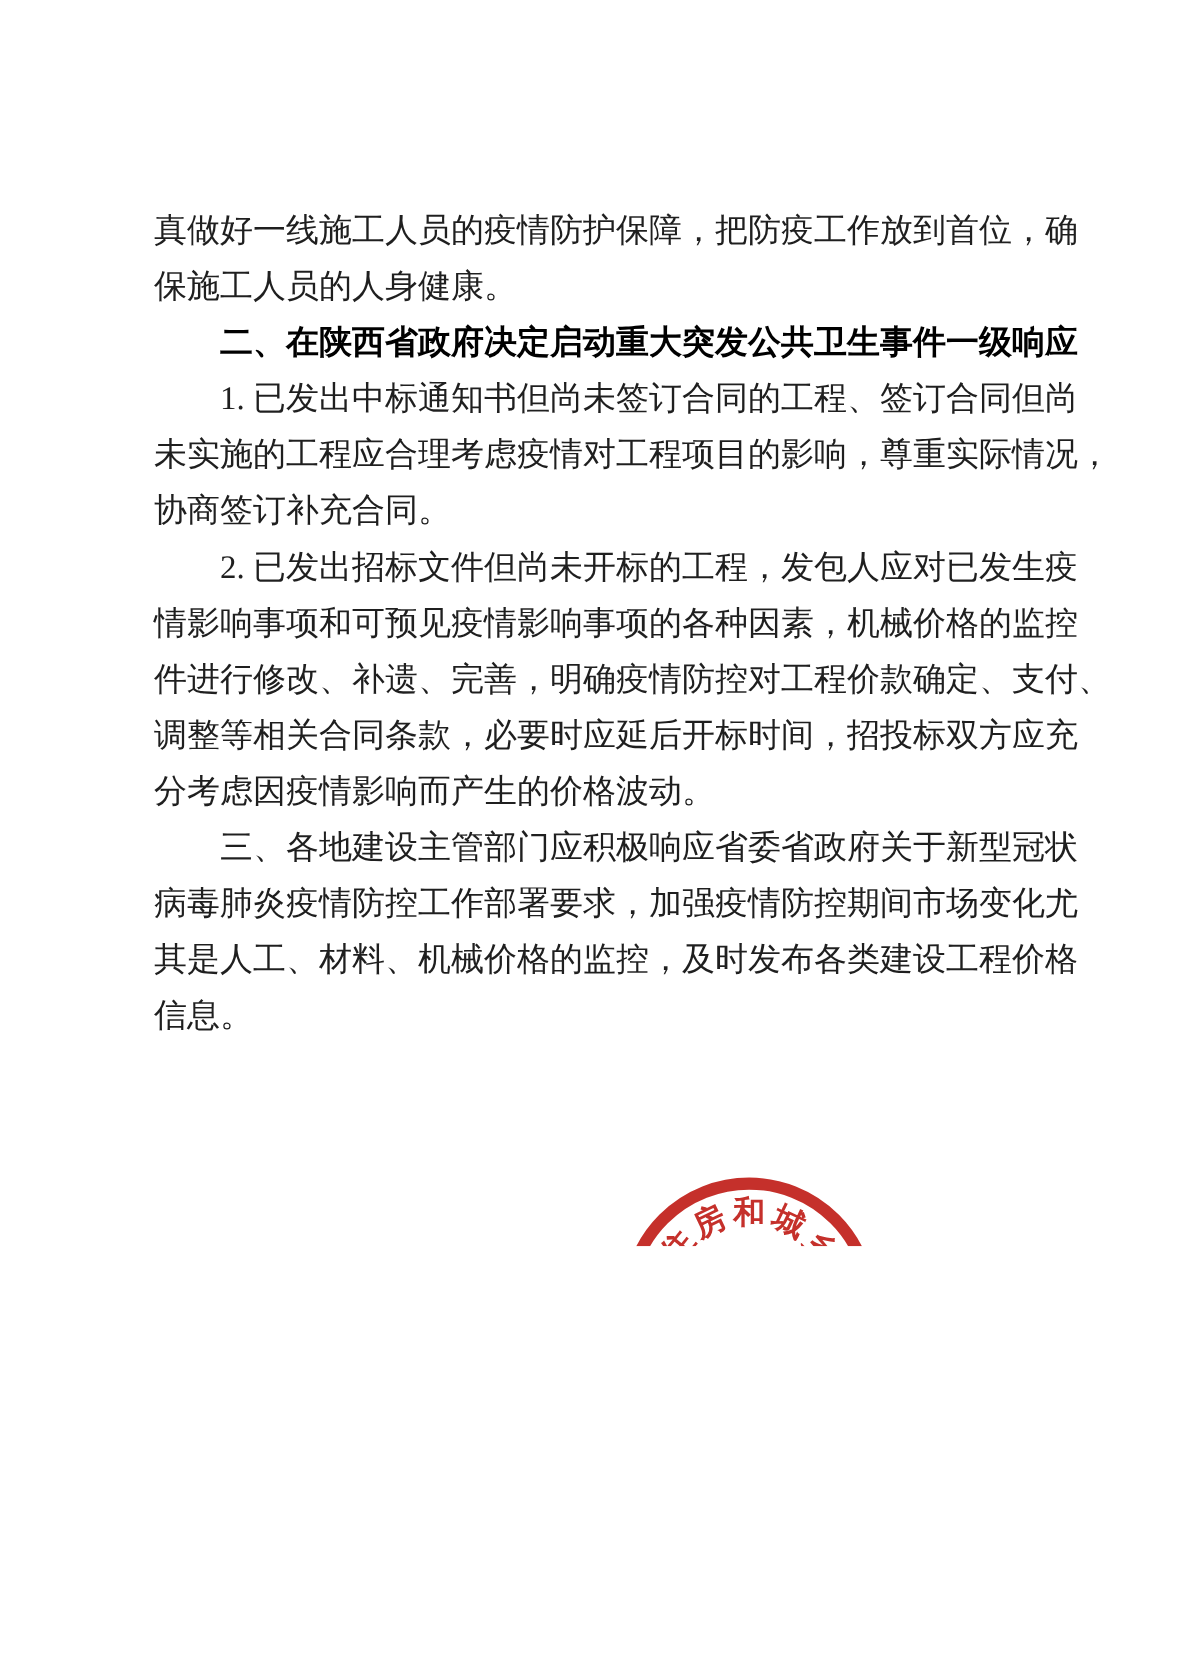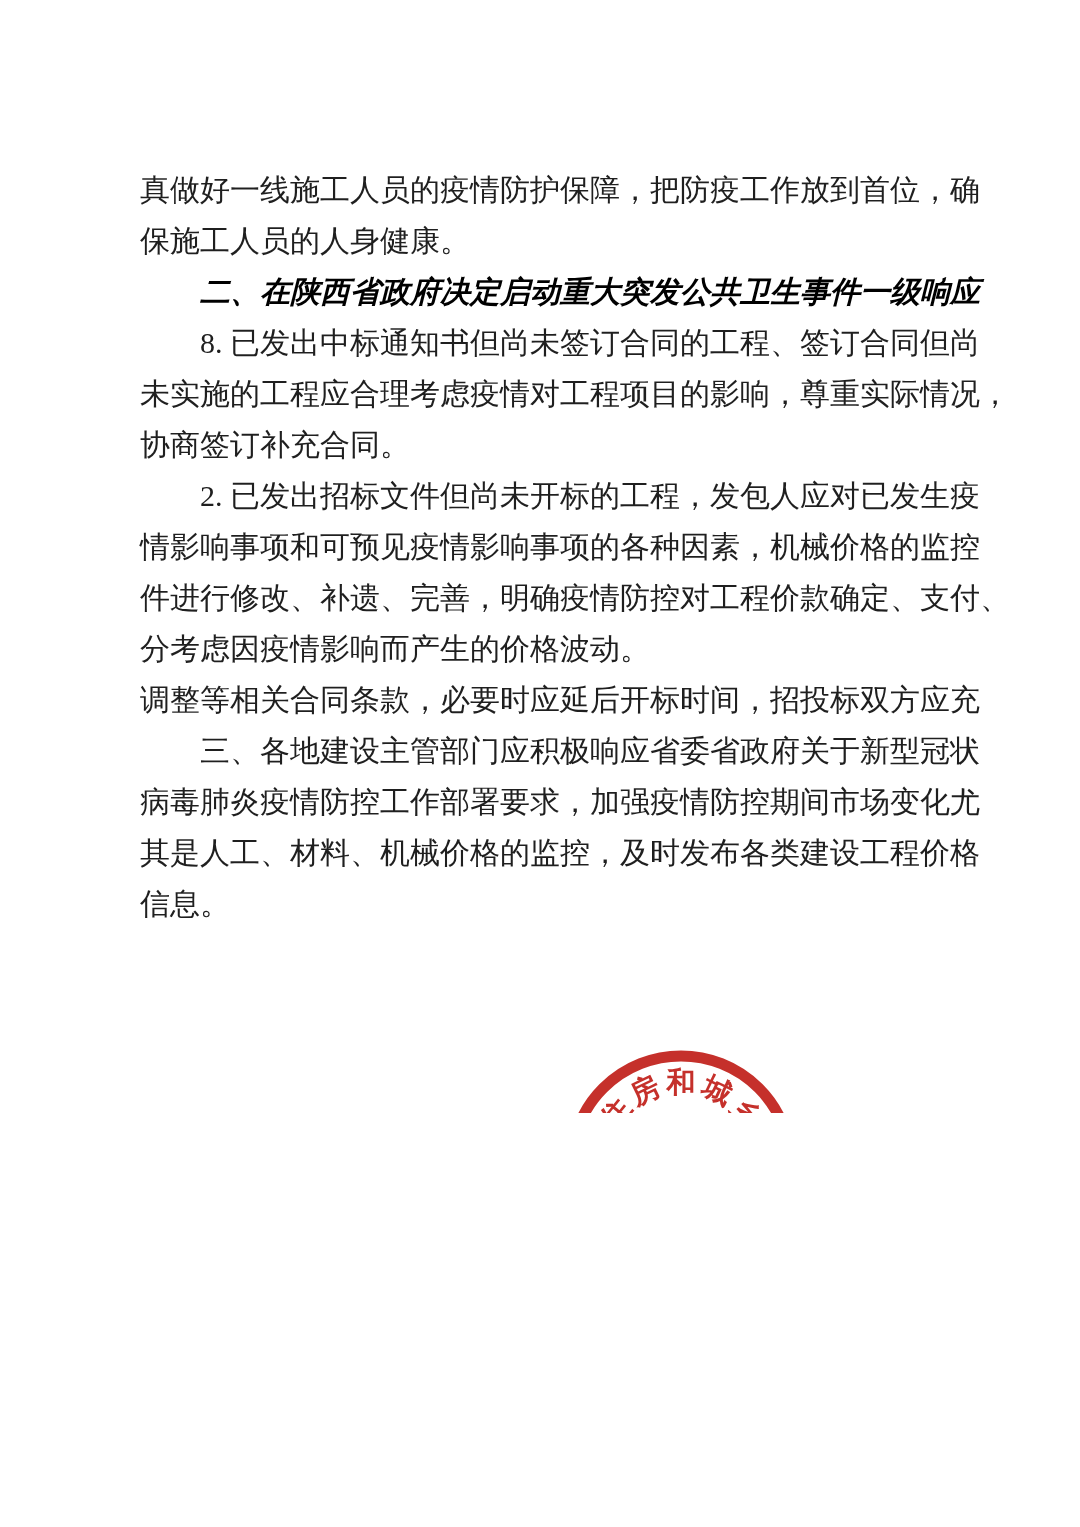--- a/index.html
+++ b/index.html
@@ -2,20 +2,21 @@
 <html><head>
 <meta charset="utf-8">
 <style>
   html,body{margin:0;padding:0;background:#ffffff;}
   .page{
     position:relative;
     width:1080px;height:1113px;
     background:#ffffff;
     overflow:hidden;
     font-family:"Liberation Serif","DejaVu Serif",serif;
+    margin-top:20px;
   }
   .content{
     position:absolute;
     left:140px;top:164px;width:820px;
     font-size:30px;line-height:51px;
     color:#1f1f1f;
   }
   .para{margin:0;}
   .line{
     width:100%;
@@ -25,21 +26,20 @@
   }
   .line.last{
     text-align:center;
     text-align-last:left;
   }
   .line.indent{text-indent:60px;}
   .para.heading .line{
     font-family:"Liberation Sans","DejaVu Sans",sans-serif;
     font-weight:700;
     color:#000000;
-    font-style:italic;
   }
   .stamp{
     position:absolute;
     left:561px;top:1046px;
     width:240px;height:240px;
     z-index:1;
     opacity:0.94;
   }
   .seal-char{
     font-size:29px;
@@ -72,30 +72,30 @@
 
   <div class="content">
       <div class="para body">
         <div class="line">真做好一线施工人员的疫情防护保障，把防疫工作放到首位，确</div>
         <div class="line last">保施工人员的人身健康。</div>
       </div>
       <div class="para heading">
         <div class="line indent">二、在陕西省政府决定启动重大突发公共卫生事件一级响应</div>
       </div>
       <div class="para body">
-        <div class="line indent">8. 已发出中标通知书但尚未签订合同的工程、签订合同但尚</div>
+        <div class="line indent">1. 已发出中标通知书但尚未签订合同的工程、签订合同但尚</div>
         <div class="line">未实施的工程应合理考虑疫情对工程项目的影响，尊重实际情况，</div>
         <div class="line last">协商签订补充合同。</div>
       </div>
       <div class="para body">
         <div class="line indent">2. 已发出招标文件但尚未开标的工程，发包人应对已发生疫</div>
         <div class="line">情影响事项和可预见疫情影响事项的各种因素，机械价格的监控</div>
         <div class="line">件进行修改、补遗、完善，明确疫情防控对工程价款确定、支付、</div>
+        <div class="line">调整等相关合同条款，必要时应延后开标时间，招投标双方应充</div>
         <div class="line last">分考虑因疫情影响而产生的价格波动。</div>
-        <div class="line">调整等相关合同条款，必要时应延后开标时间，招投标双方应充</div>
       </div>
       <div class="para body">
         <div class="line indent">三、各地建设主管部门应积极响应省委省政府关于新型冠状</div>
         <div class="line">病毒肺炎疫情防控工作部署要求，加强疫情防控期间市场变化尤</div>
         <div class="line">其是人工、材料、机械价格的监控，及时发布各类建设工程价格</div>
         <div class="line last">信息。</div>
       </div>
     </div>
 
   <svg class="stamp" viewBox="0 0 240 240">

